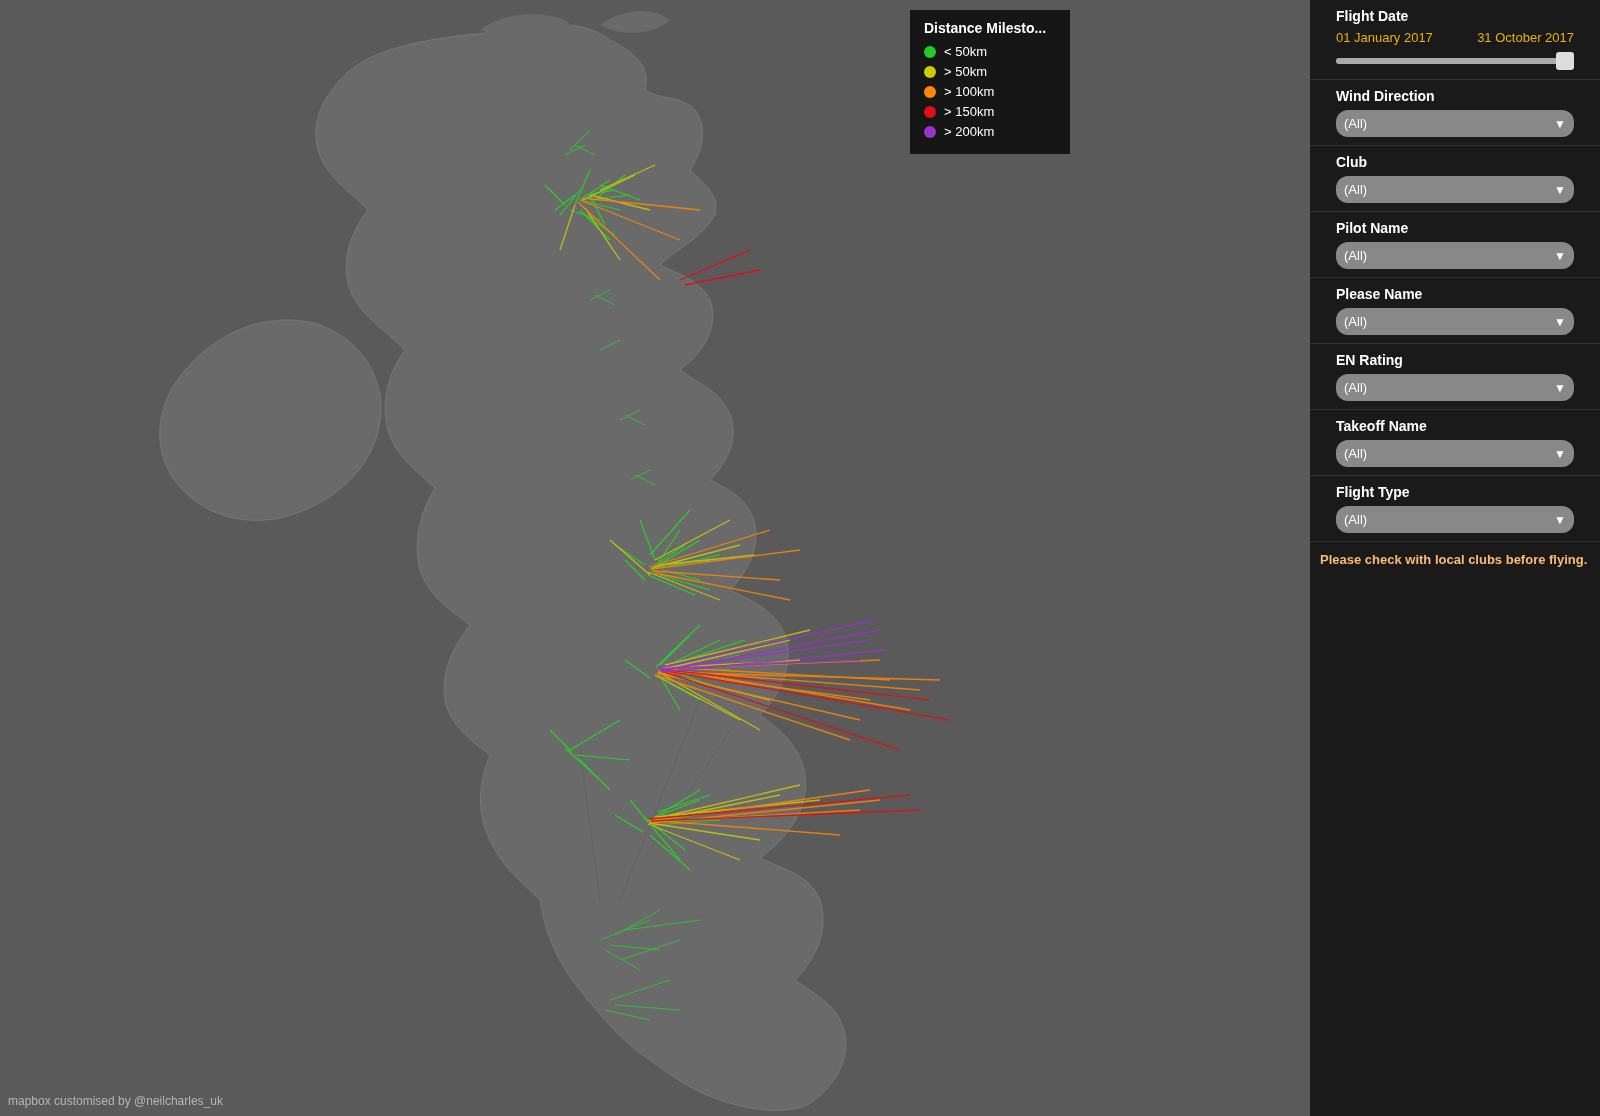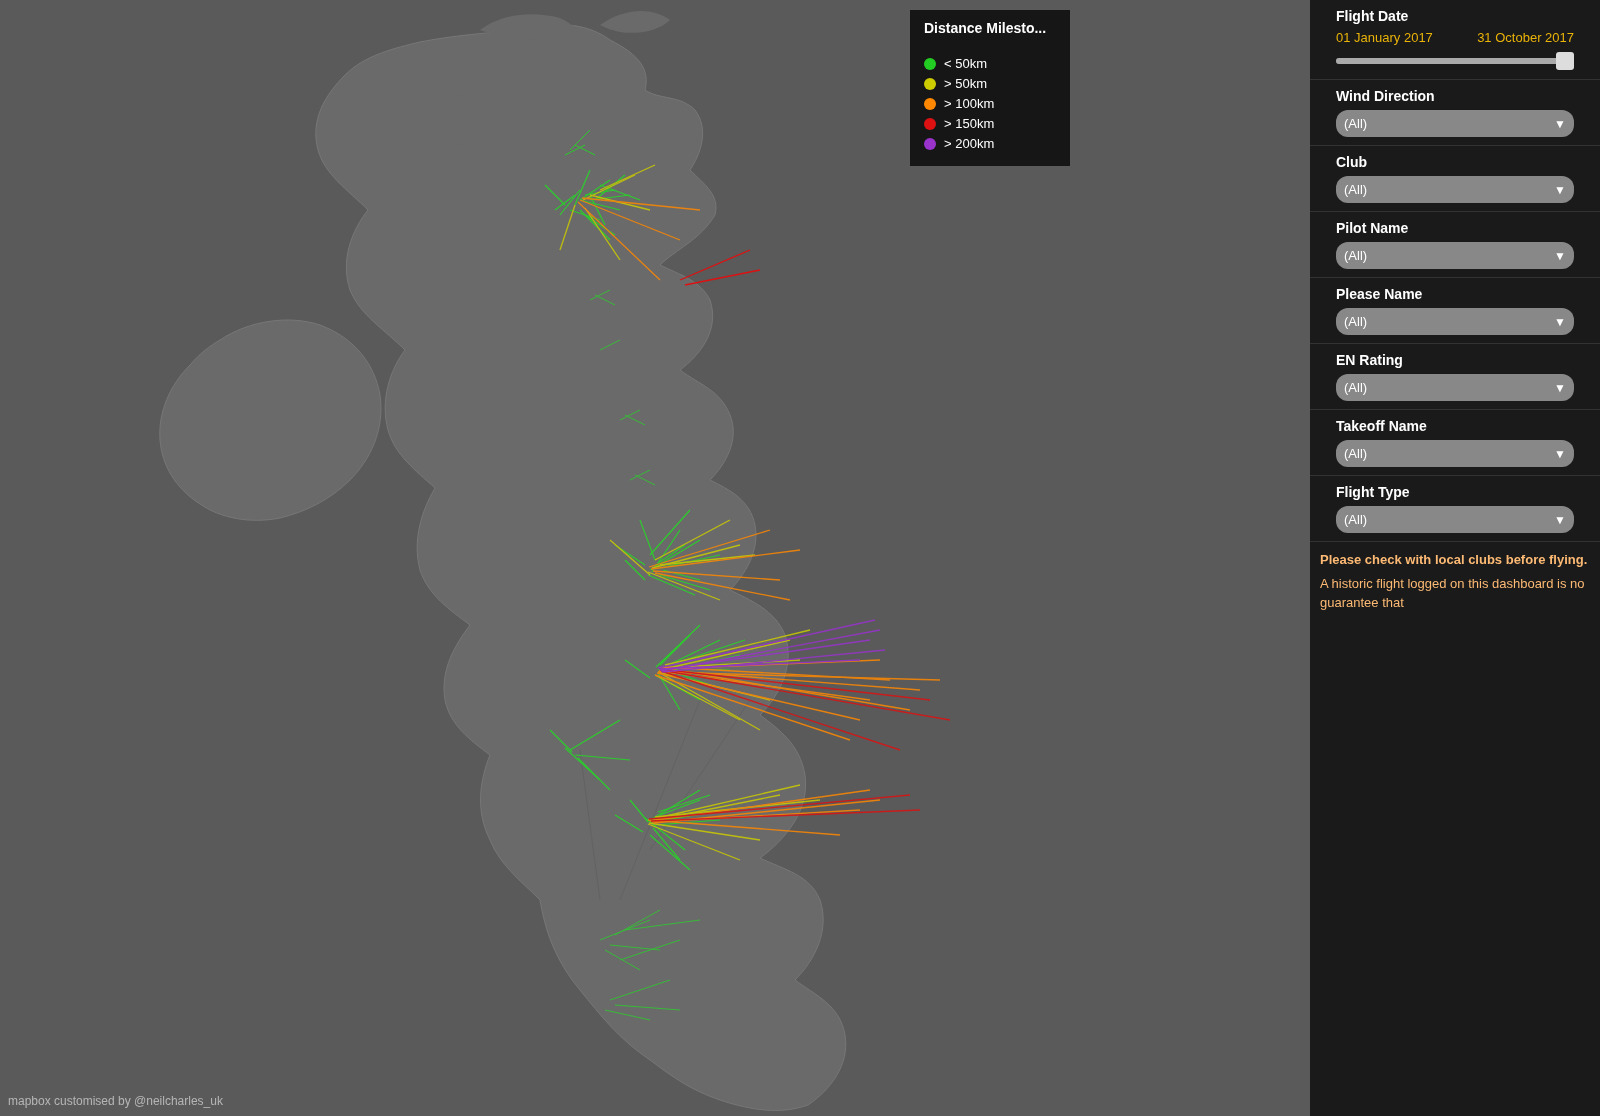--- a/index.html
+++ b/index.html
@@ -54,21 +54,21 @@
       left: 910px;
       background: rgba(0,0,0,0.75);
       padding: 10px 14px;
       color: #fff;
       font-size: 13px;
       min-width: 160px;
     }
 
     #legend .legend-title {
       font-weight: bold;
-      margin-bottom: 20px;
+      margin-bottom: 8px;
       font-size: 14px;
     }
 
     .legend-item {
       display: flex;
       align-items: center;
       margin-bottom: 5px;
     }
 
     .legend-dot {
@@ -549,16 +549,15 @@
     <div class="dropdown-wrapper">
       <select class="dropdown-select">
         <option>(All)</option>
       </select>
       <span class="dropdown-arrow">▼</span>
     </div>
   </div>
 
   <div class="info-text">
     <strong>Please check with local clubs before flying.</strong>
-    <span>A historic flight logged on this dashboard is no guarantee that</span>
   </div>
 
 </div>
 
 </body></html>

